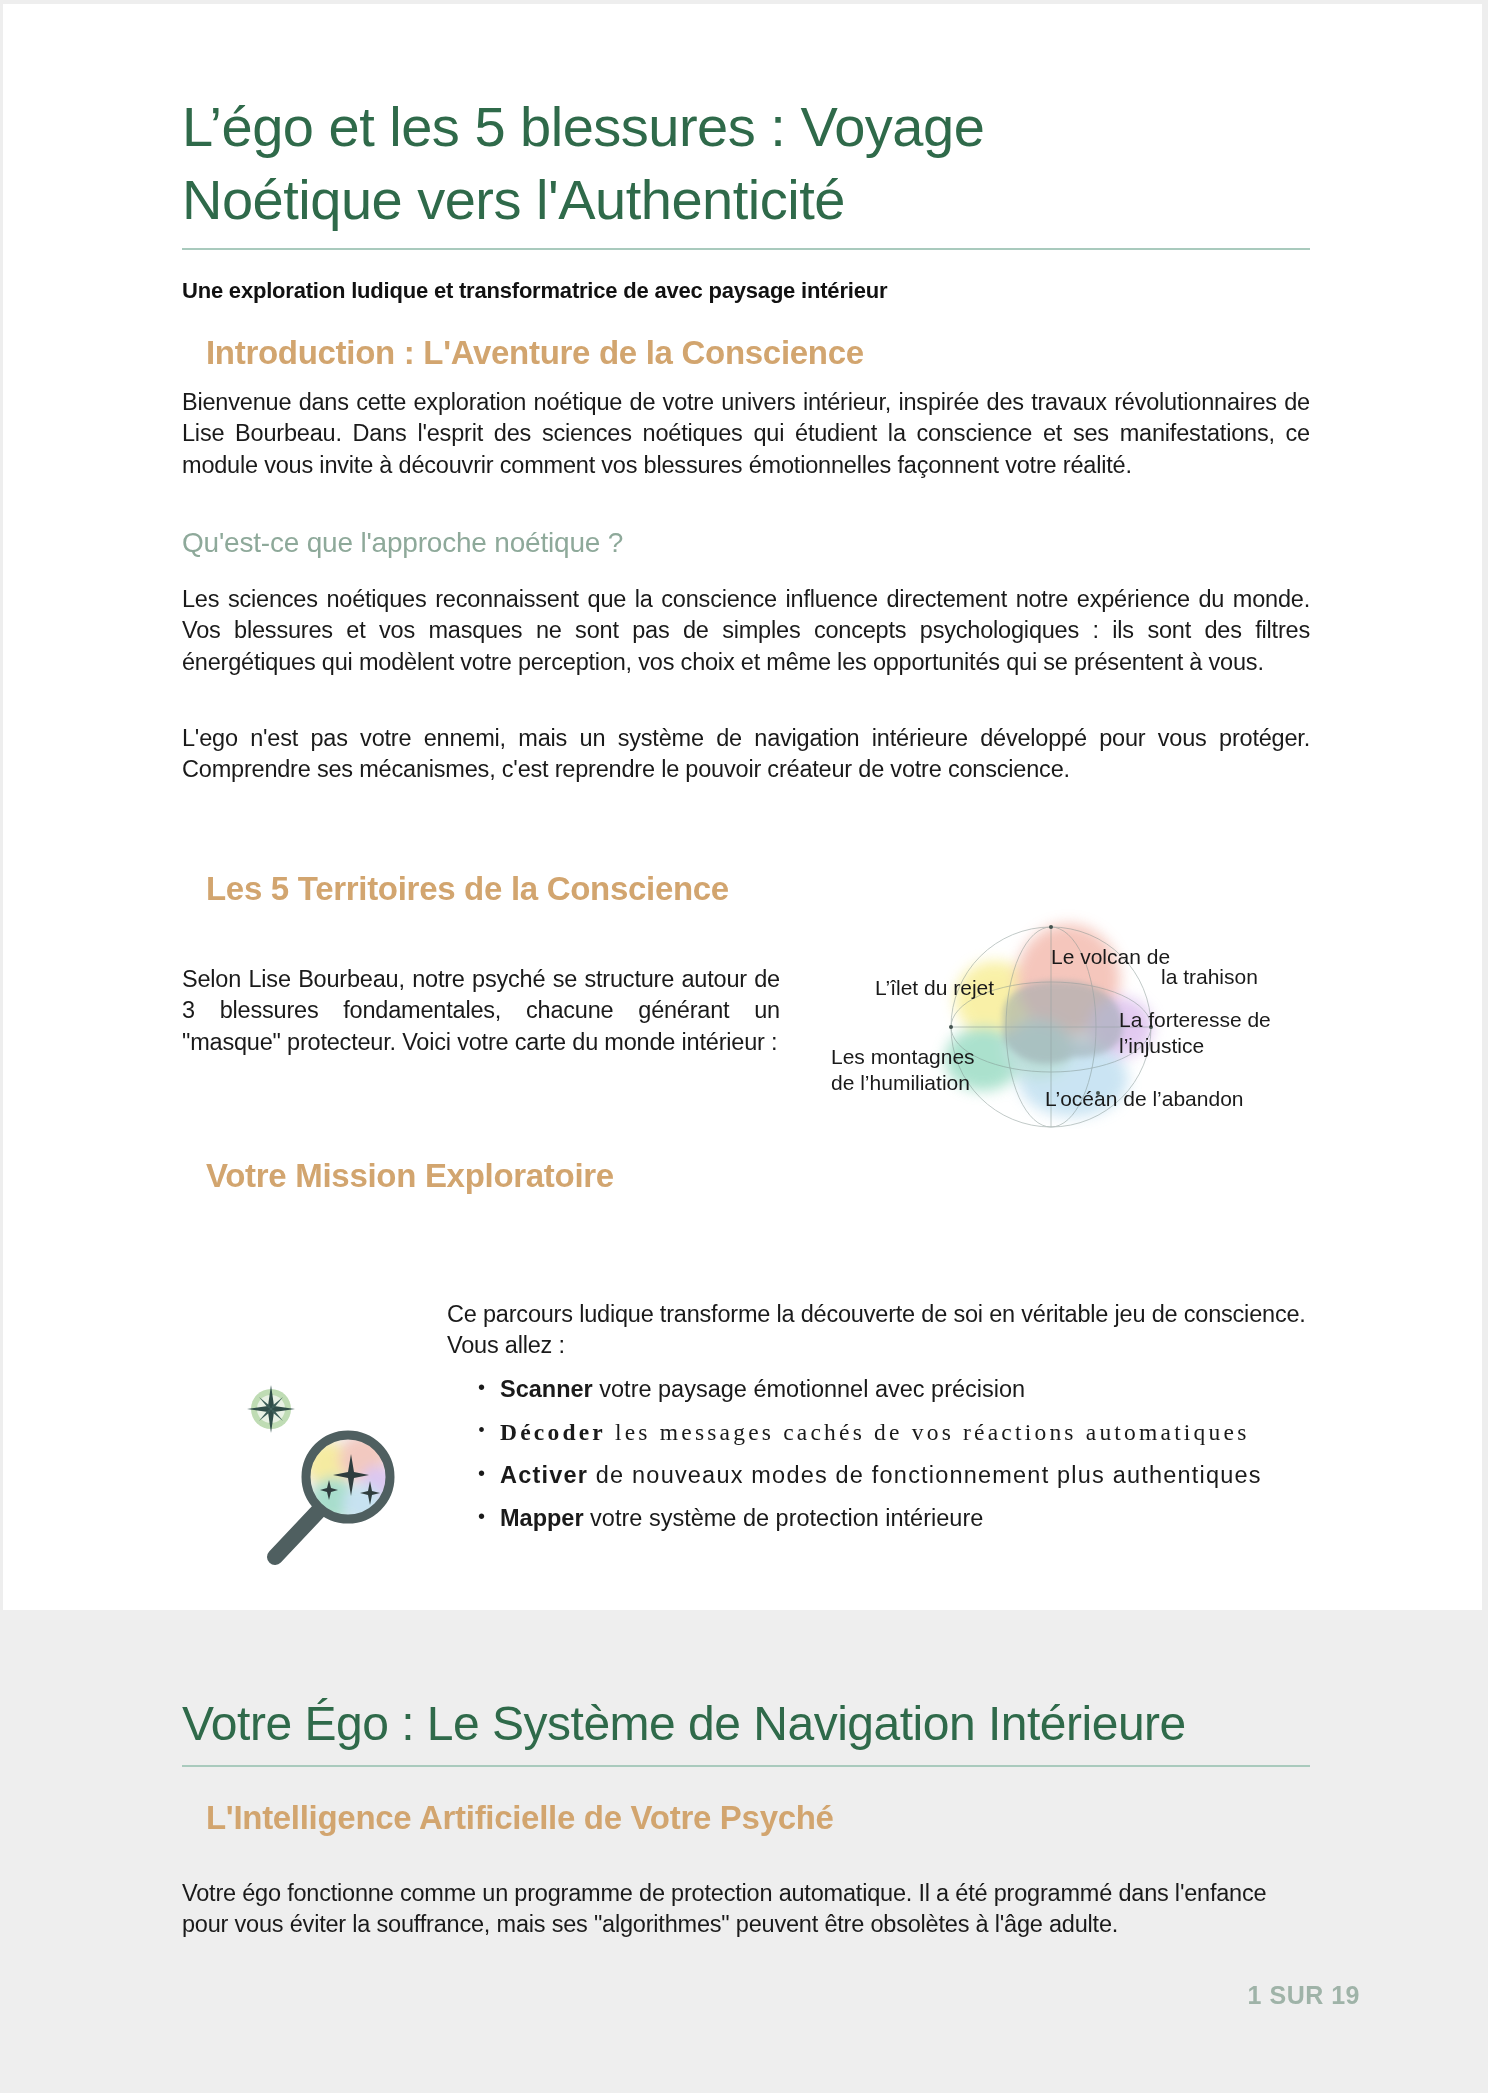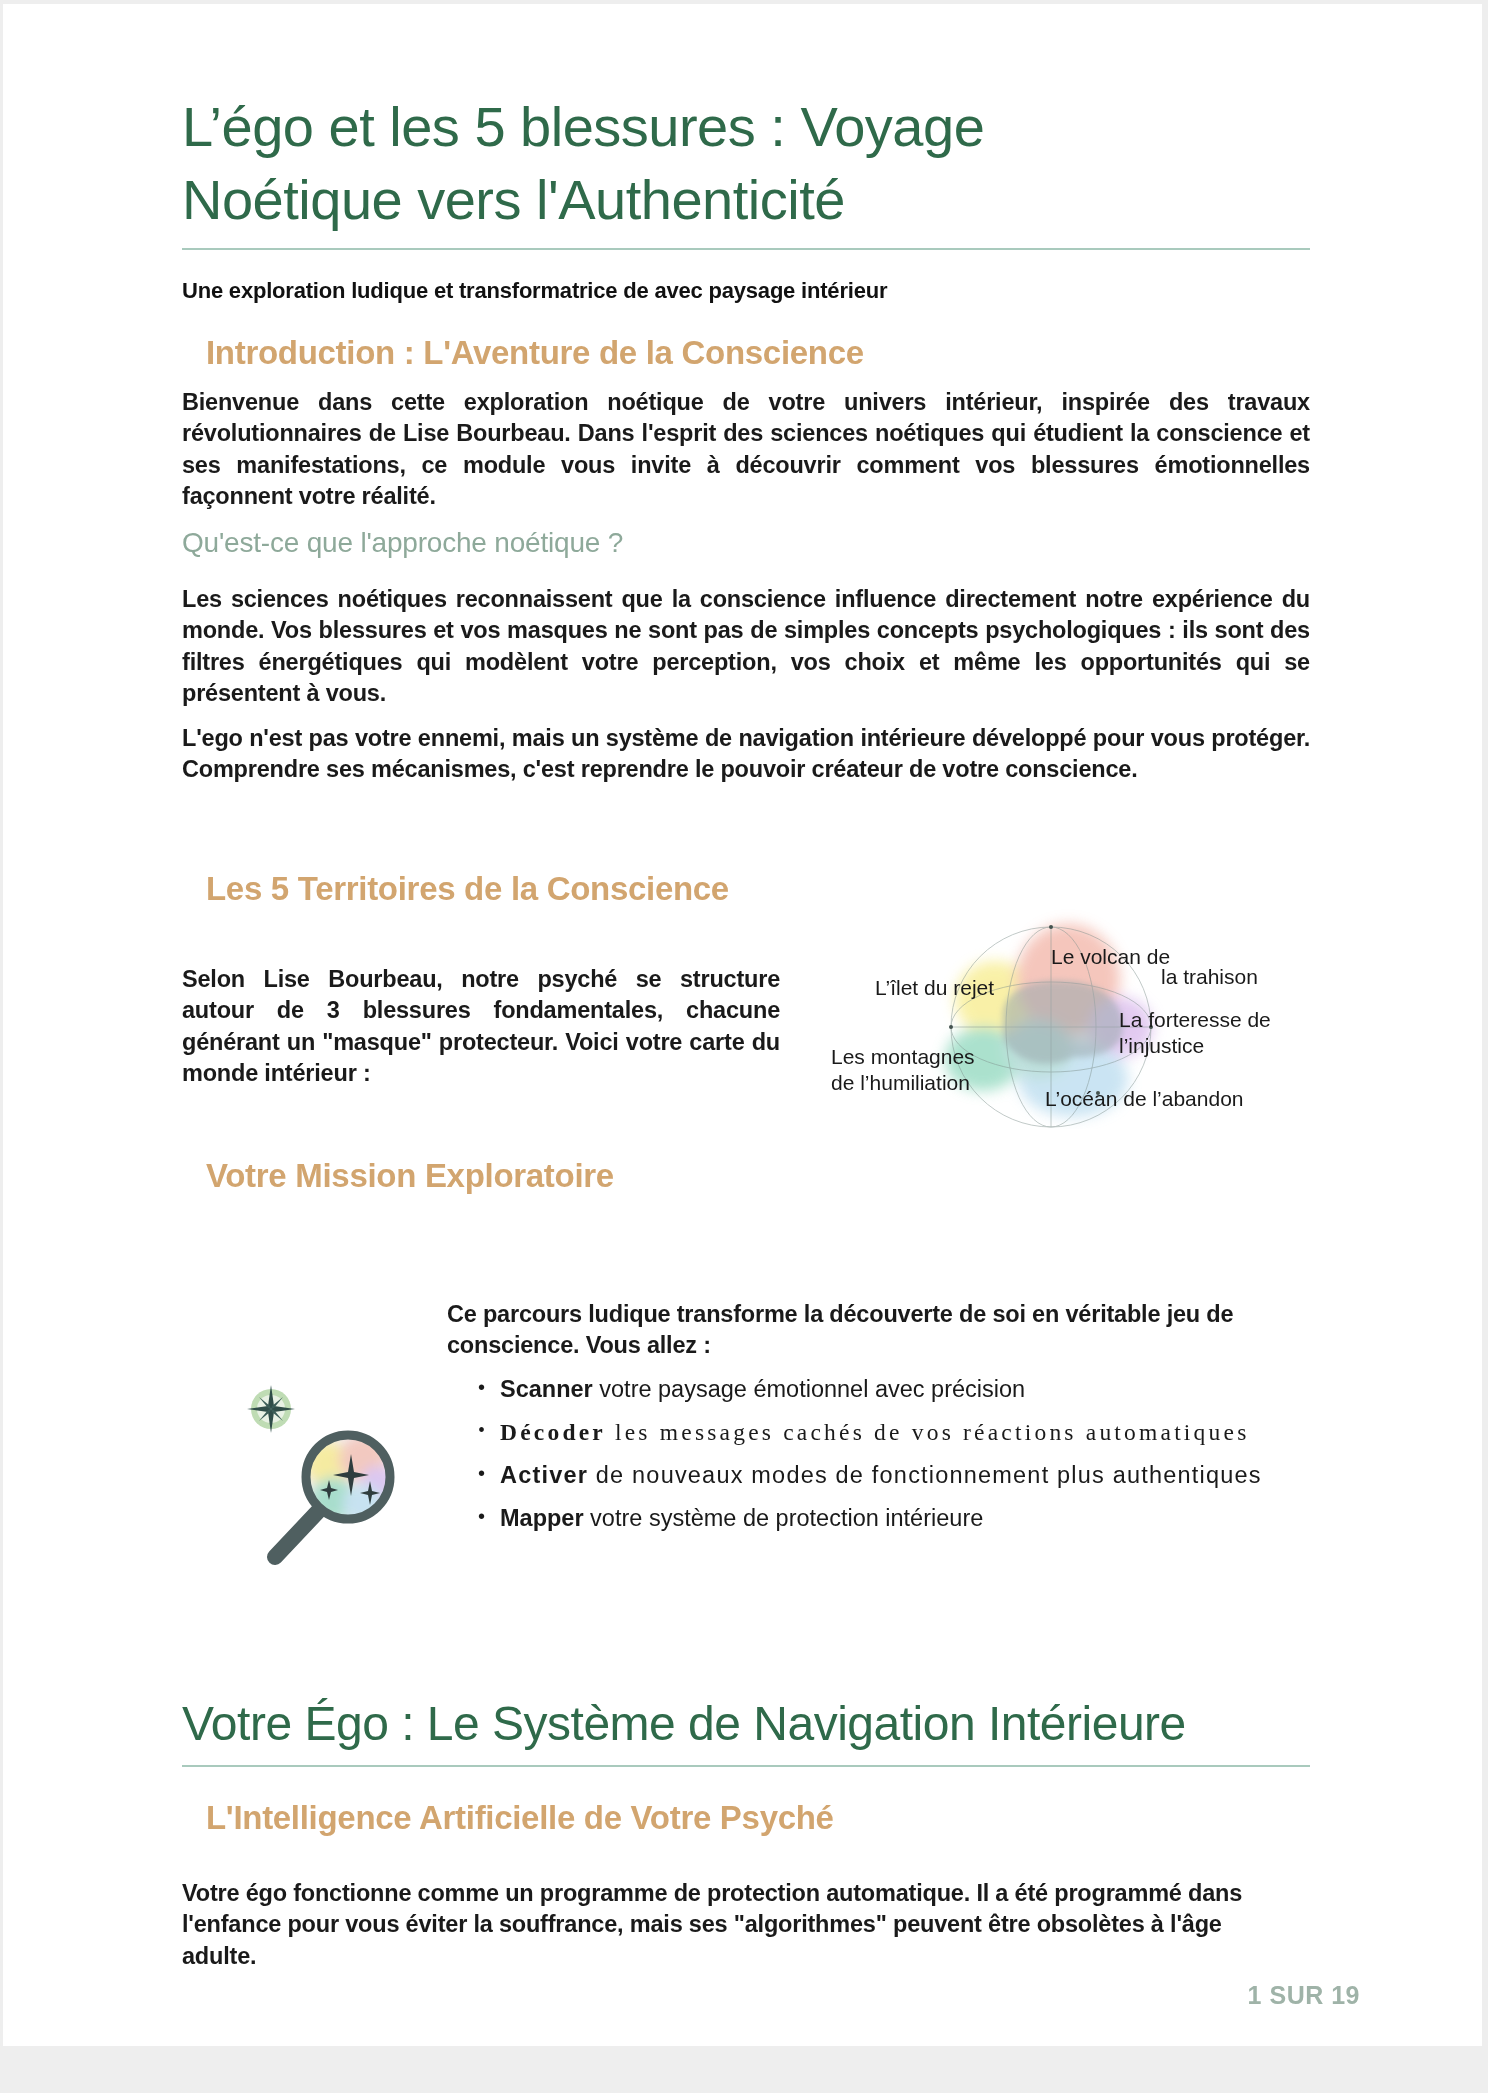--- a/index.html
+++ b/index.html
@@ -2,35 +2,35 @@
 <html><head>
 <meta charset="utf-8">
 <style>
   html, body { margin:0; padding:0; }
   body {
     width:1488px; height:2093px; position:relative; overflow:hidden;
     background:#eeeeee;
     font-family:"Liberation Sans", sans-serif;
   }
   .page {
-    position:absolute; left:3px; top:4px; width:1479px; height:2042px;
+    position:absolute; left:3px; top:4px; width:1479px; height:1606px;
     background:#ffffff;
   }
   .abs { position:absolute; margin:0; }
   .title {
     left:179px; width:1130px; color:#2f6a4a; font-weight:400;
     font-size:56px; line-height:73px; letter-spacing:-0.5px;
   }
   .rule { left:179px; width:1128px; height:2px; background:#a9cabd; }
   .subtitle { left:179px; top:274px; font-size:22px; font-weight:700; color:#111; letter-spacing:-0.2px; }
   .h2 { left:179px; color:#d2a56f; font-weight:700; font-size:33px; letter-spacing:-0.3px;margin-left:24px; }
   .h3 { left:179px; color:#8ea99a; font-size:28px; font-weight:400; letter-spacing:-0.2px; }
   .para {
     left:179px; width:1128px; font-size:23.5px; line-height:31.3px; color:#1a1a1a;
-    text-align:justify; letter-spacing:-0.2px;font-weight:bold;
+    text-align:justify; letter-spacing:-0.2px;
   }
   .map-label { position:absolute; font-size:21px; line-height:22px; color:#1a1a1a; white-space:nowrap; }
   ul.missions { list-style:none; padding:0; margin:0; }
   ul.missions li {
     position:relative; padding-left:24px; font-size:23.5px; line-height:31px;
     color:#1a1a1a; margin-bottom:12px; text-align:justify;
   }
   ul.missions li::before {
     content:"•"; position:absolute; left:2px; top:-2px; font-size:20px;
   }

